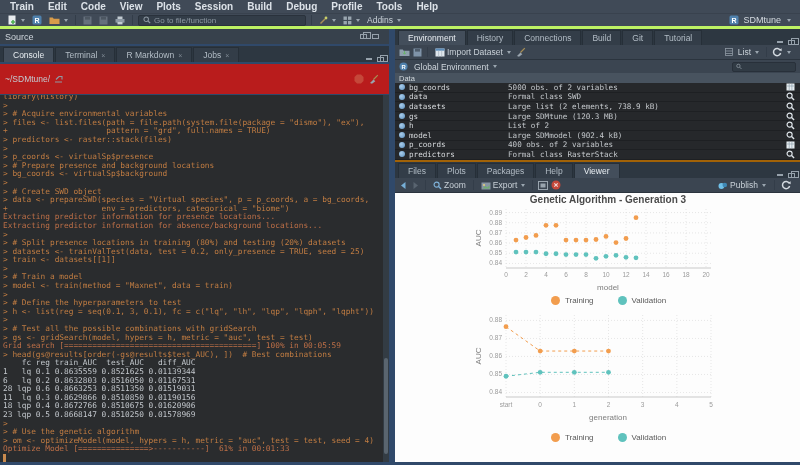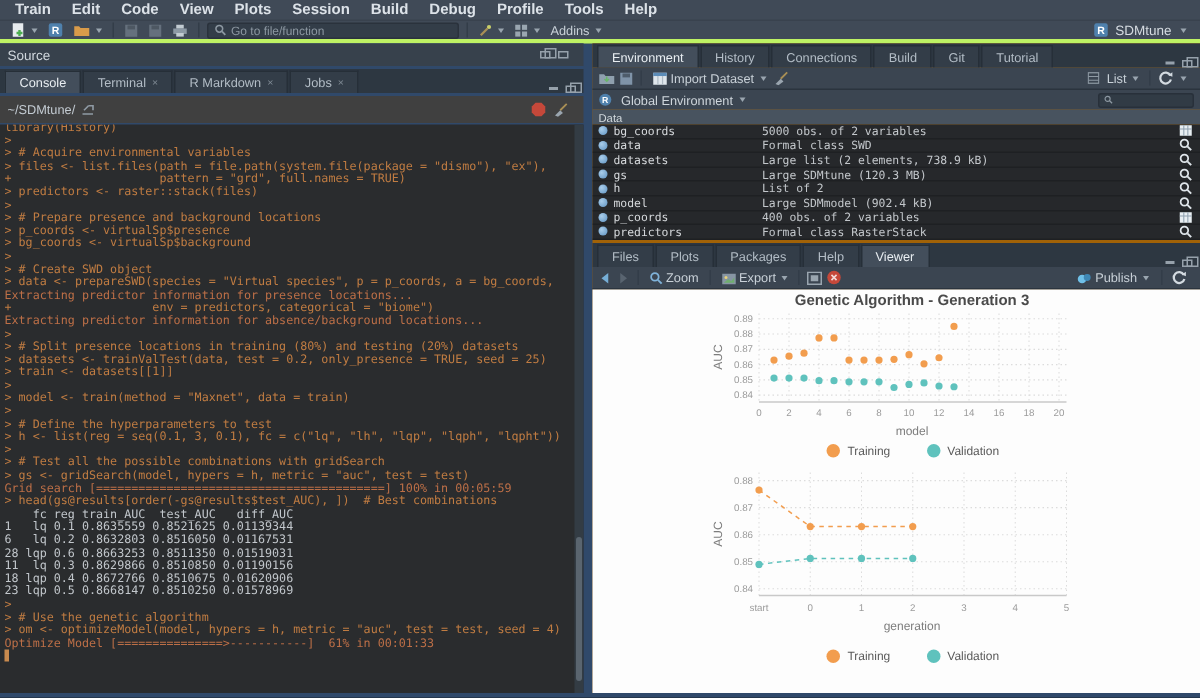--- a/index.html
+++ b/index.html
@@ -32,21 +32,21 @@
   .bar-right{margin-left:auto;display:flex;align-items:center;gap:5px;padding-right:5px;}
   .ic-max{width:7px;height:5px;border:1px solid #96a1ab;display:inline-block;}
   .ic-restore{width:7px;height:5px;border:1px solid #96a1ab;display:inline-block;position:relative;}
   .ic-restore:before{content:"";position:absolute;left:2px;top:-3px;width:6px;height:5px;border:1px solid #96a1ab;}
   .ic-min{width:6px;height:2px;background:#96a1ab;display:inline-block;margin-bottom:1px;}
 
   .pane-toolbar{height:15px;background:#3b4551;border-bottom:1px solid #2b343e;display:flex;align-items:center;gap:3px;padding:0 4px;font-size:8.5px;color:#c9d1d8;flex:none;}
   .ptxt{font-size:8.5px;color:#c9d1d8;}
 
   
-  #console-pathbar{height:18px;background:#404040;display:flex;align-items:center;gap:4px;padding:0 5px;font-size:8.5px;color:#c3cbd2;flex:none;margin-top:2px;}
+  #console-pathbar{height:30px;background:#b91c1c;display:flex;align-items:center;gap:4px;padding:0 5px;font-size:8.5px;color:#c3cbd2;flex:none;margin-top:2px;}
   #console-body{flex:1;background:#2a2c2e;overflow:hidden;position:relative;padding:1px 0 0 3px;margin-top:1px;}
   .ln{font-family:"DejaVu Sans Mono",monospace;font-size:7.8px;line-height:8.6px;white-space:pre;}
   .ln.in{color:#c07c42;}
   .ln.msg{color:#bd6f47;}
   .ln.out{color:#c2c7cc;}
   .ln.cur{height:8.6px;}
   .ln.cur:before{content:"";display:inline-block;width:3px;height:8px;background:#c98a4e;vertical-align:middle;}
   #console-scroll{position:absolute;right:0;top:0;width:6px;height:100%;background:#333c44;}
   #console-scroll .thumb{position:absolute;right:1px;bottom:8px;width:4px;height:96px;background:#5a656f;border-radius:2px;}
 
@@ -222,34 +222,35 @@
     </div>
     <div id="console-body">
       <div id="console-lines" style="margin-top:-3px;">
           <div class="ln in">library(History)</div>
           <div class="ln in">&gt;</div>
           <div class="ln in">&gt; # Acquire environmental variables</div>
           <div class="ln in">&gt; files &lt;- list.files(path = file.path(system.file(package = "dismo"), "ex"),</div>
           <div class="ln in">+                     pattern = "grd", full.names = TRUE)</div>
           <div class="ln in">&gt; predictors &lt;- raster::stack(files)</div>
           <div class="ln in">&gt;</div>
+          <div class="ln in">&gt; p_coords &lt;- virtualSp$presence</div>
           <div class="ln in">&gt; # Prepare presence and background locations</div>
-          <div class="ln in">&gt; p_coords &lt;- virtualSp$presence</div>
           <div class="ln in">&gt; bg_coords &lt;- virtualSp$background</div>
           <div class="ln in">&gt;</div>
           <div class="ln in">&gt; # Create SWD object</div>
           <div class="ln in">&gt; data &lt;- prepareSWD(species = "Virtual species", p = p_coords, a = bg_coords,</div>
+          <div class="ln in">+                    env = predictors, categorical = "biome")</div>
           <div class="ln msg">Extracting predictor information for presence locations...</div>
-          <div class="ln in">+                    env = predictors, categorical = "biome")</div>
           <div class="ln msg">Extracting predictor information for absence/background locations...</div>
           <div class="ln in">&gt;</div>
           <div class="ln in">&gt; # Split presence locations in training (80%) and testing (20%) datasets</div>
           <div class="ln in">&gt; datasets &lt;- trainValTest(data, test = 0.2, only_presence = TRUE, seed = 25)</div>
           <div class="ln in">&gt; train &lt;- datasets[[1]]</div>
           <div class="ln in">&gt;</div>
+          <div class="ln in">&gt; # Train a model</div>
           <div class="ln in">&gt; model &lt;- train(method = "Maxnet", data = train)</div>
           <div class="ln in">&gt;</div>
           <div class="ln in">&gt; # Define the hyperparameters to test</div>
           <div class="ln in">&gt; h &lt;- list(reg = seq(0.1, 3, 0.1), fc = c("lq", "lh", "lqp", "lqph", "lqpht"))</div>
           <div class="ln in">&gt;</div>
           <div class="ln in">&gt; # Test all the possible combinations with gridSearch</div>
           <div class="ln in">&gt; gs &lt;- gridSearch(model, hypers = h, metric = "auc", test = test)</div>
           <div class="ln msg">Grid search [=========================================] 100% in 00:05:59</div>
           <div class="ln in">&gt; head(gs@results[order(-gs@results$test_AUC), ])  # Best combinations</div>
           <div class="ln out">    fc reg train_AUC  test_AUC   diff_AUC</div>

